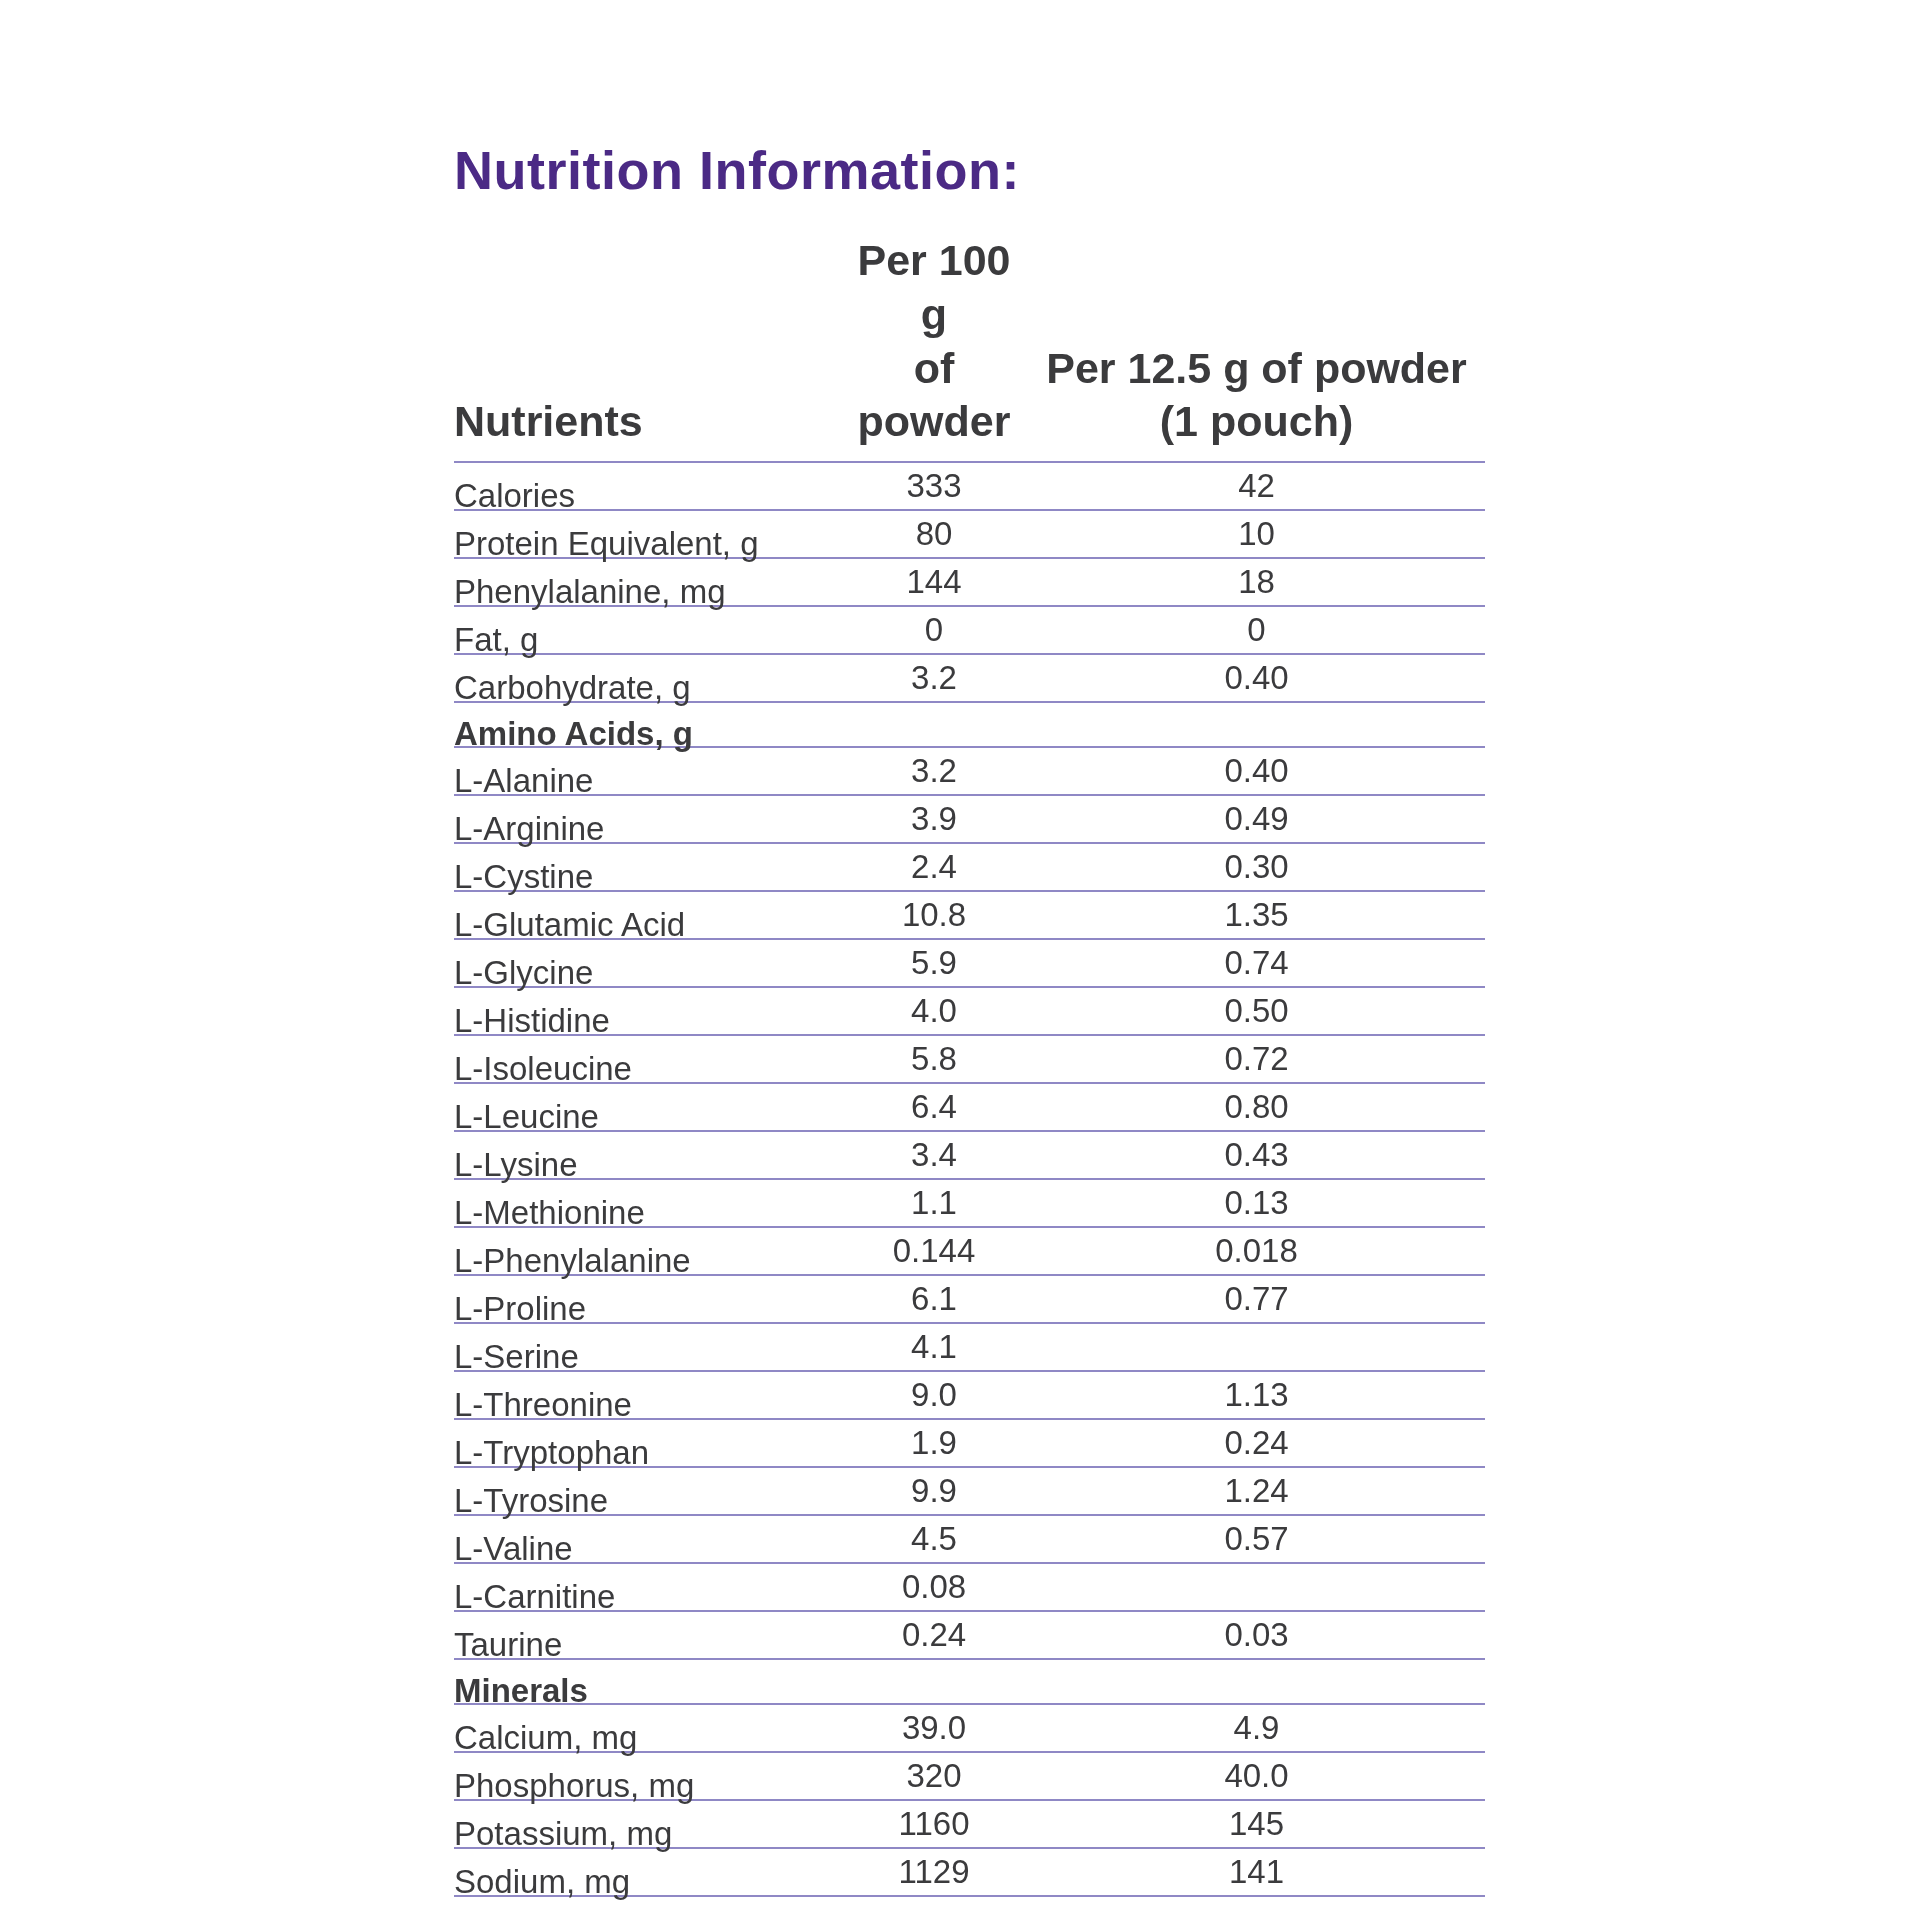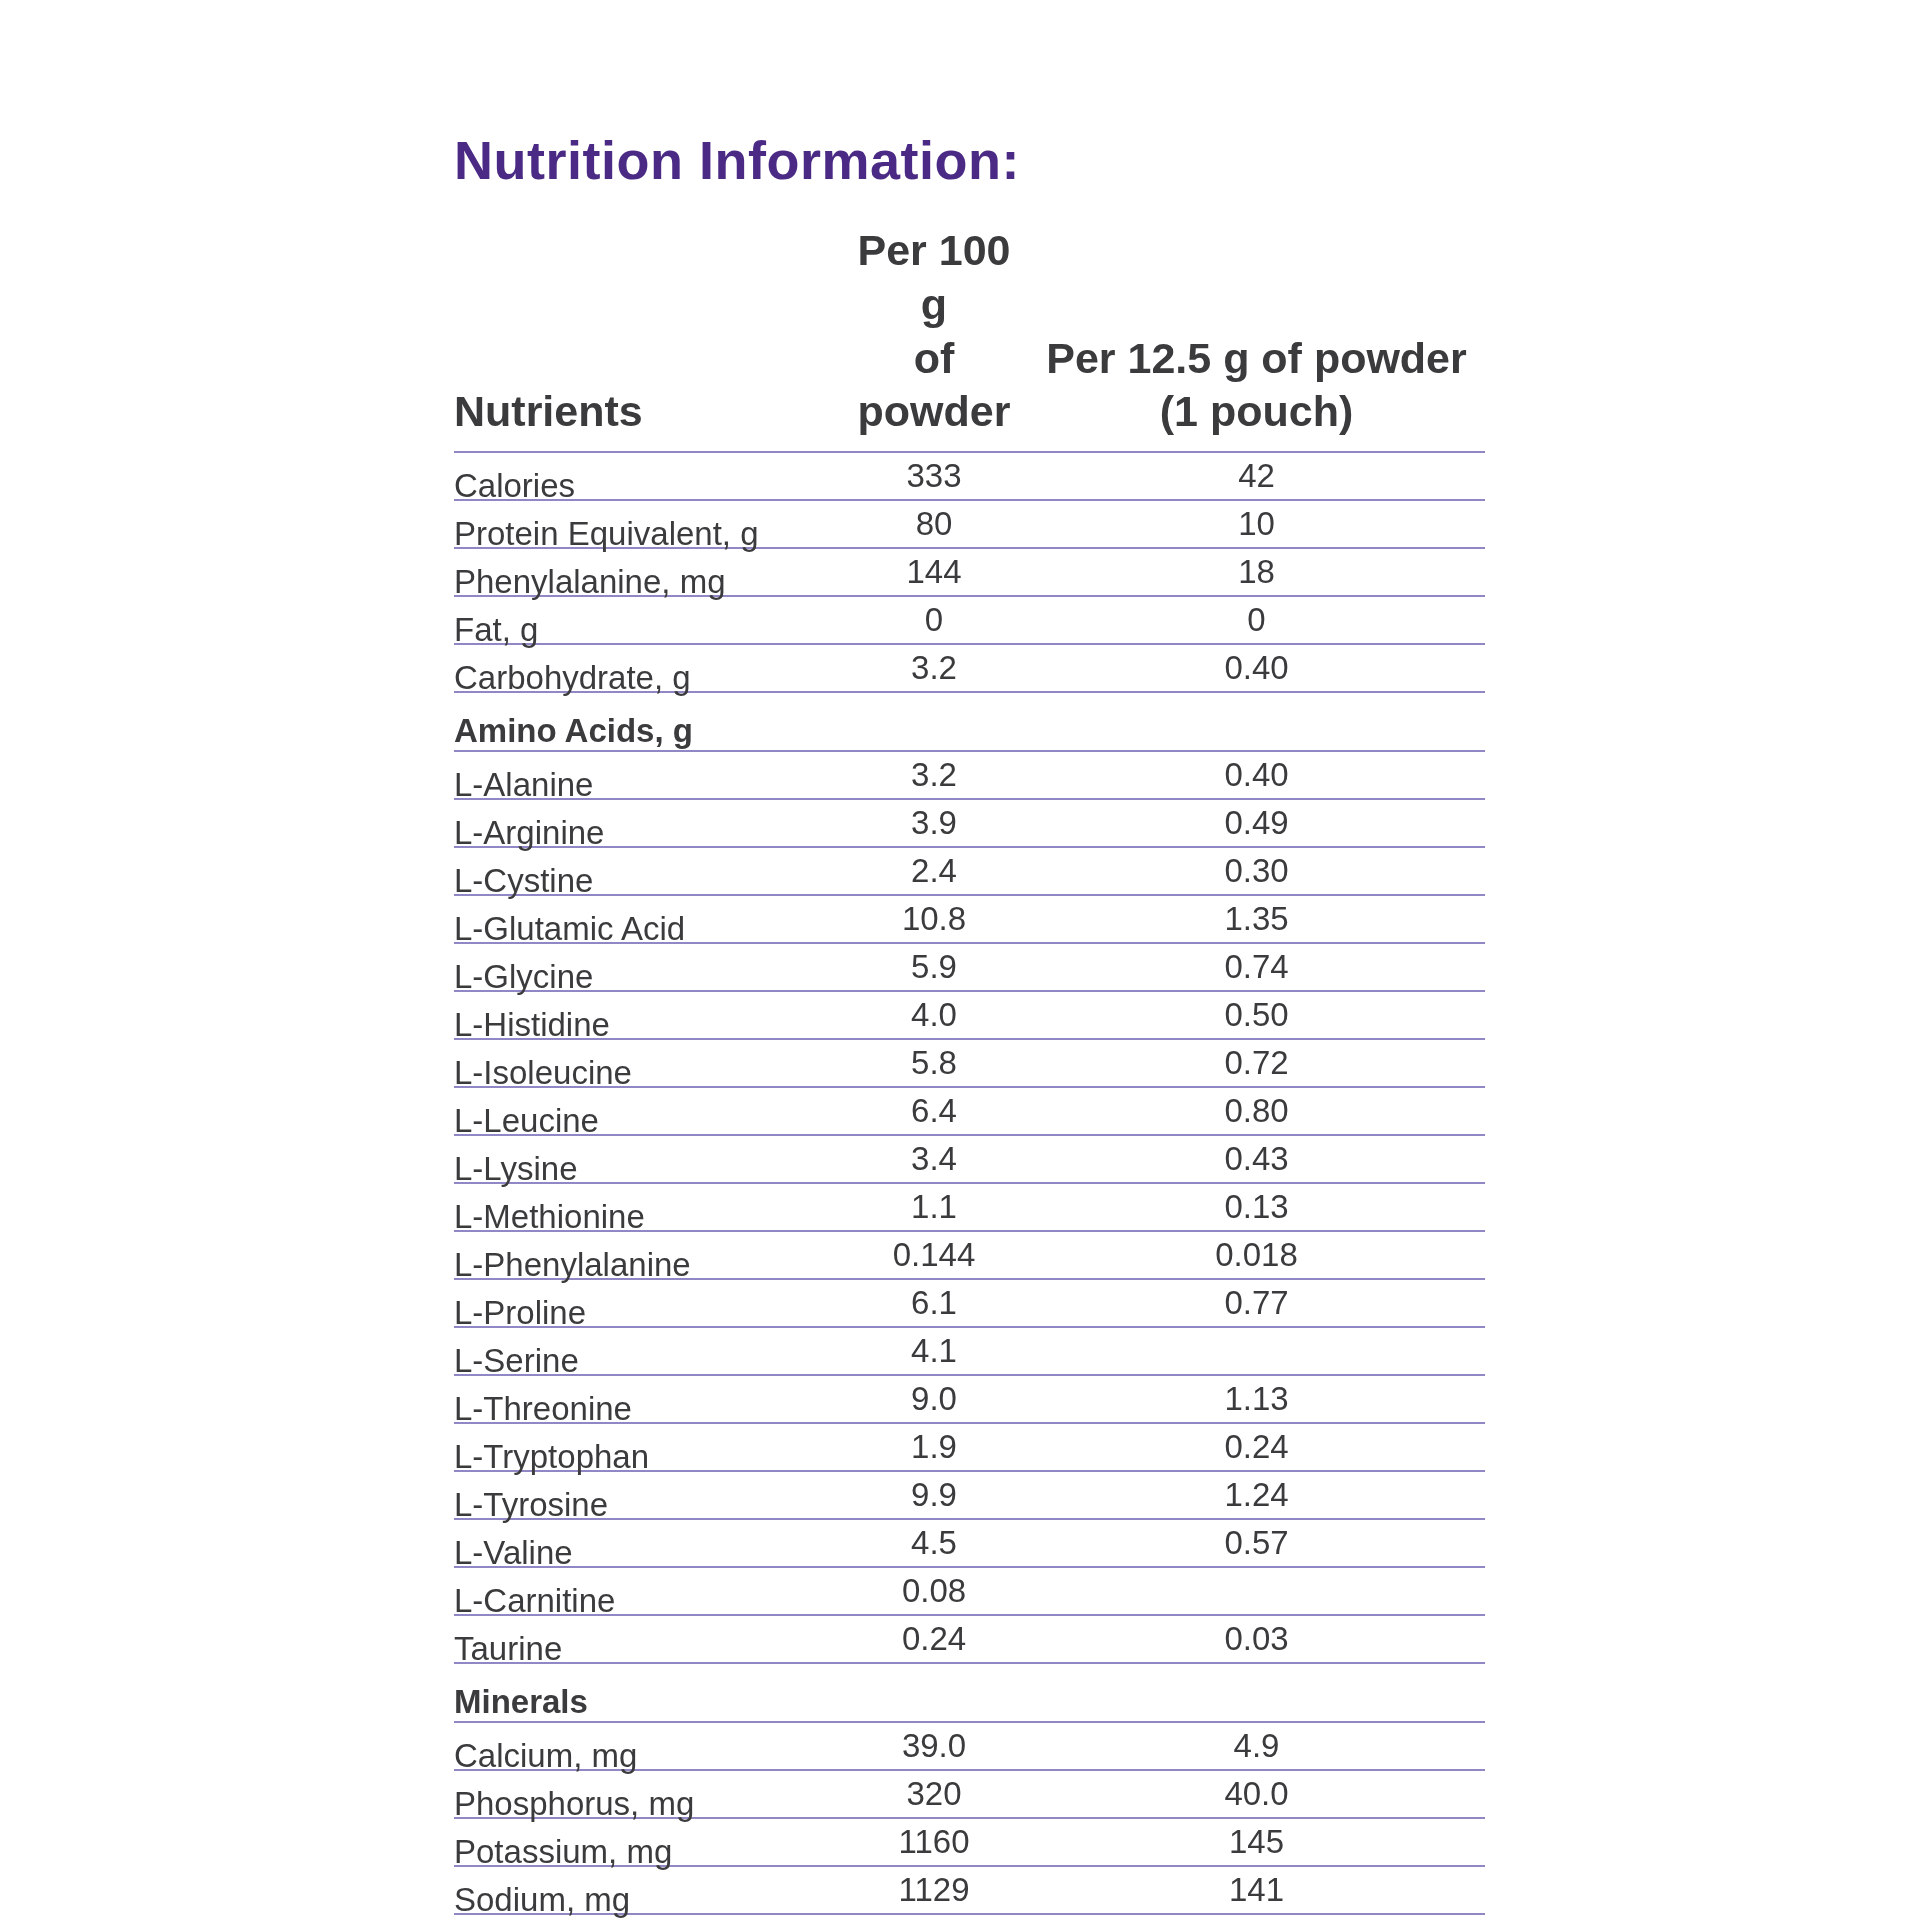--- a/index.html
+++ b/index.html
@@ -9,21 +9,21 @@
     height: 1931px;
     background: #ffffff;
     font-family: "Liberation Sans", sans-serif;
     color: #3b3b3d;
     position: relative;
   }
 
   .page {
     position: absolute;
     left: 454px;
-    top: 129px;
+    top: 139px;
     width: 1031px;
   }
 
   .title {
     font-size: 54px;
     font-weight: bold;
     color: #4b2a85;
     letter-spacing: 0.5px;
     margin-bottom: 33px;
   }
@@ -49,21 +49,21 @@
 
   .row {
     display: flex;
     align-items: center;
     height: 48px;
     border-bottom: 2.9px solid #8f88c5;
     font-size: 33px;
   }
 
   .row.section {
-    height: 59px;
+    height: 45px;
   }
 
   .row.section .cell-label {
     font-weight: bold;
   }
 
   .row .cell-label { font-weight: normal; margin-top: 20px; }
 </style>
 </head>
 <body>

